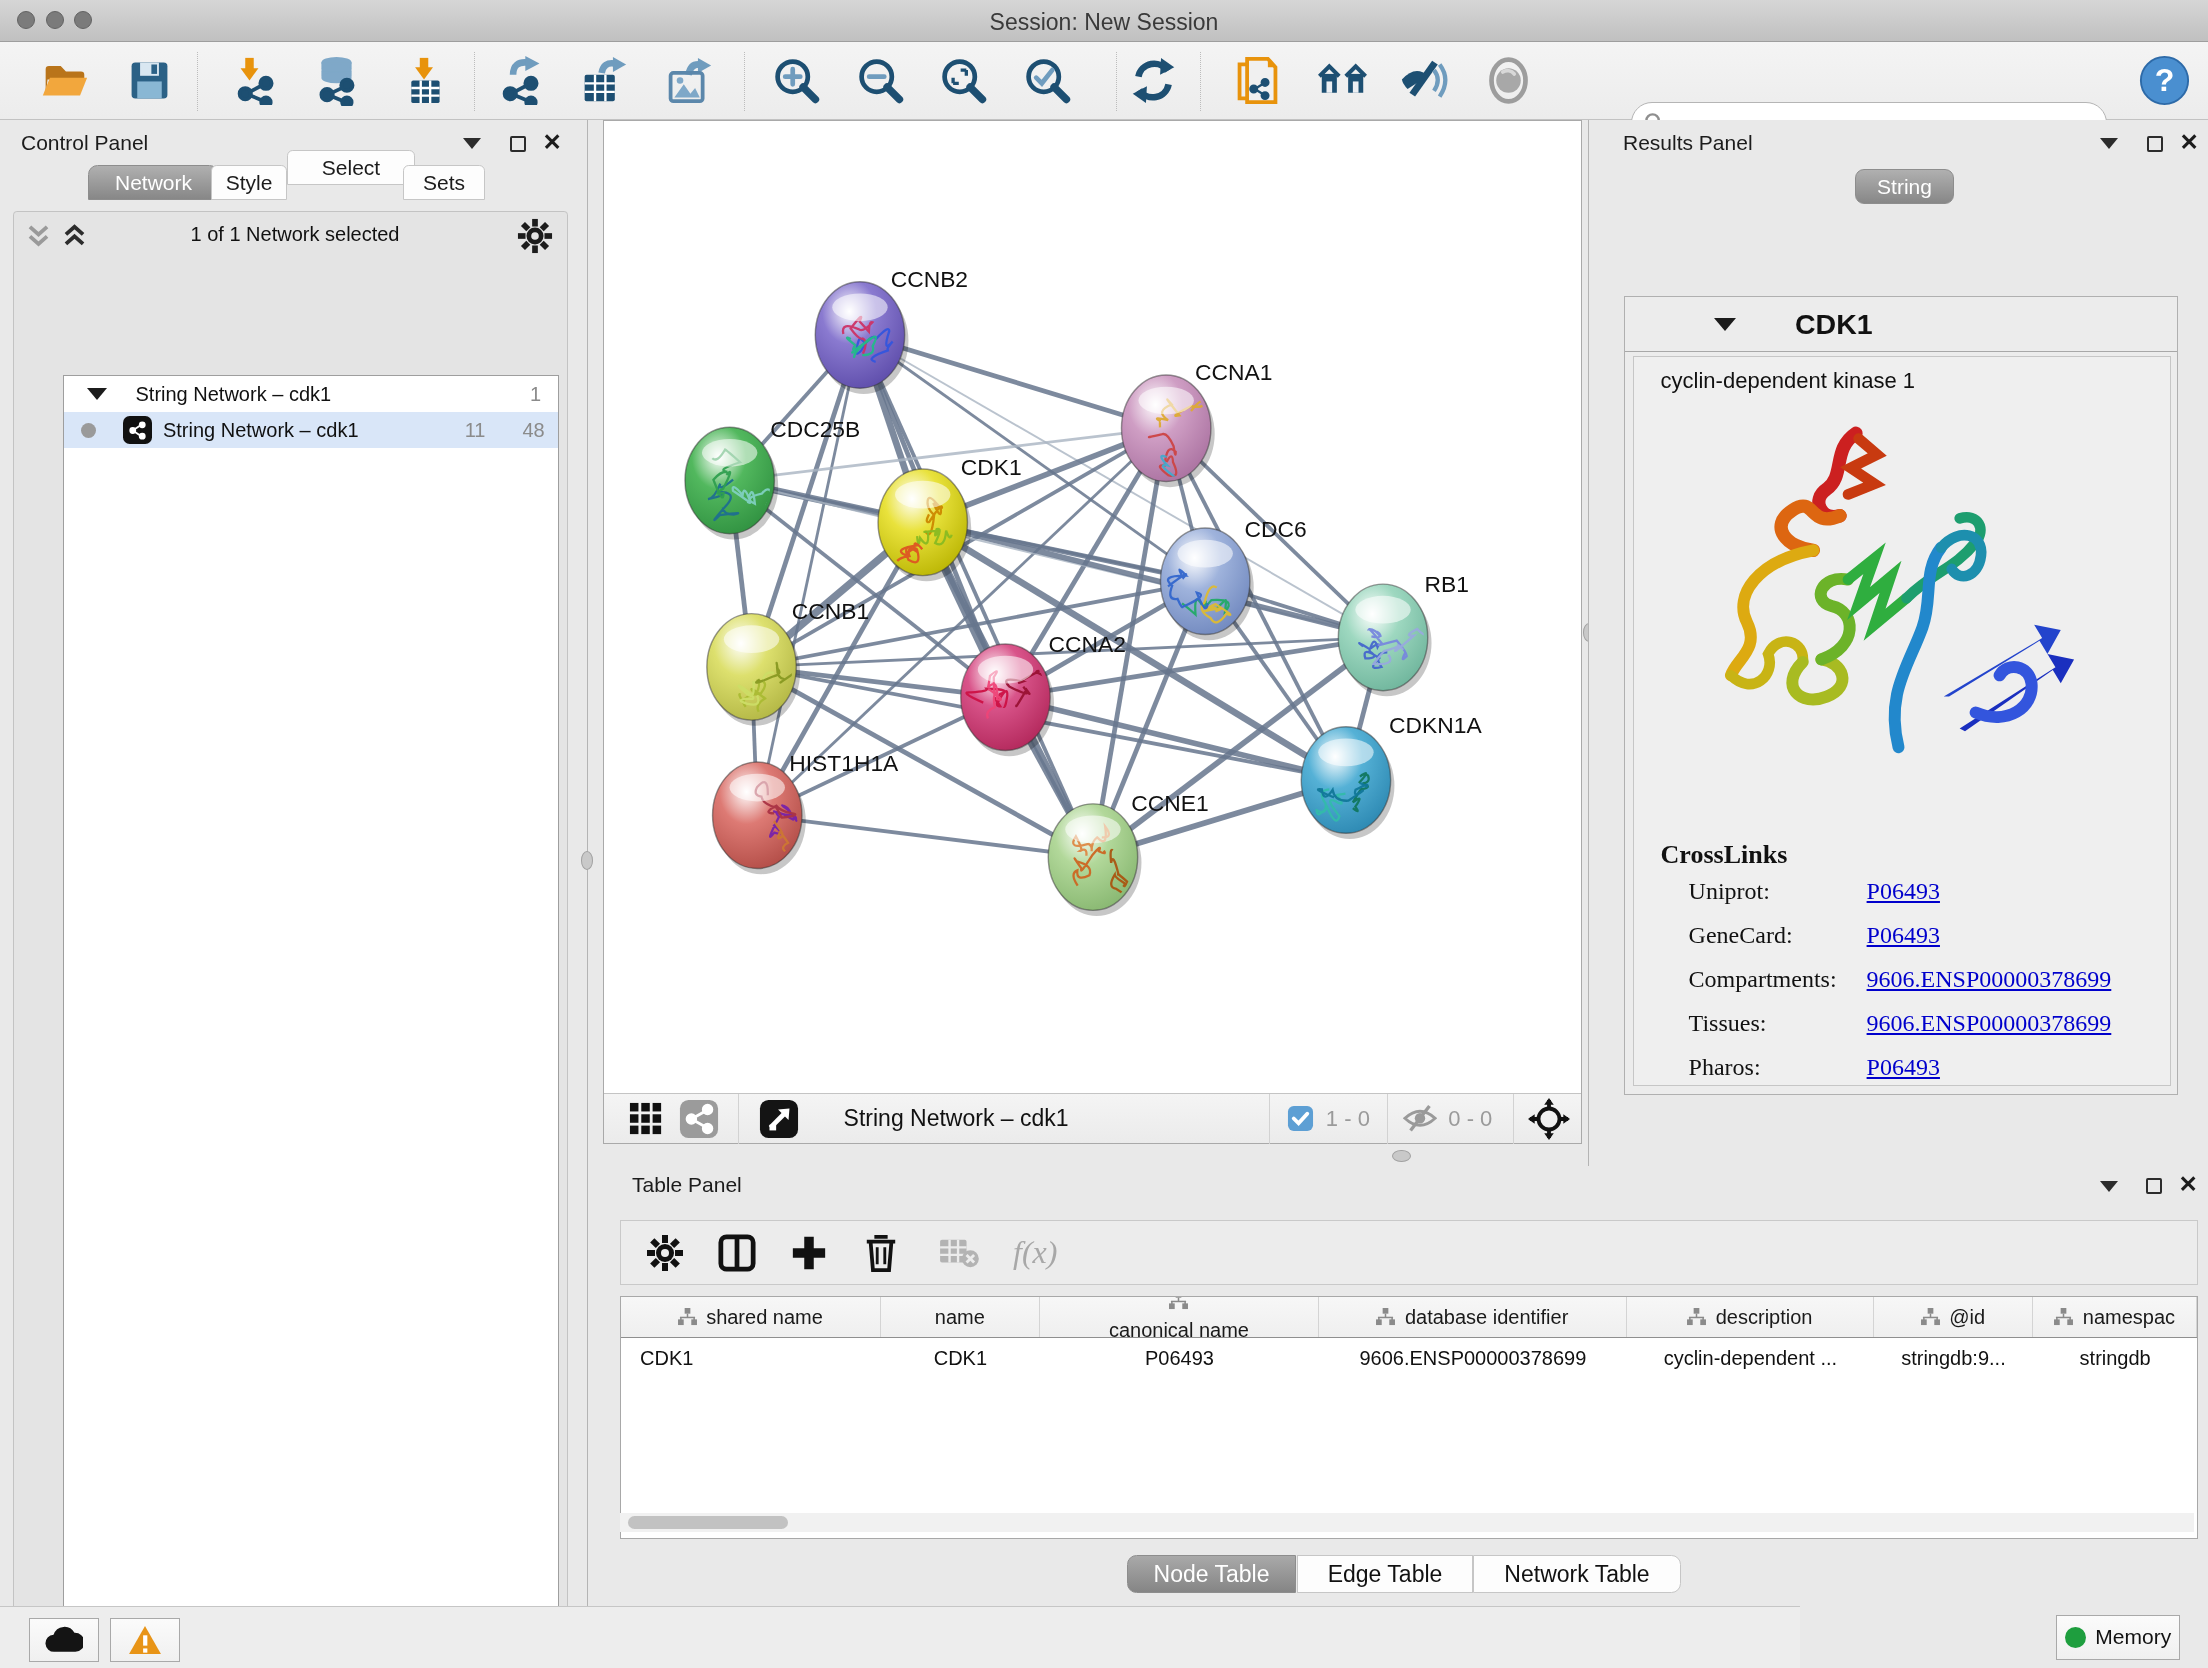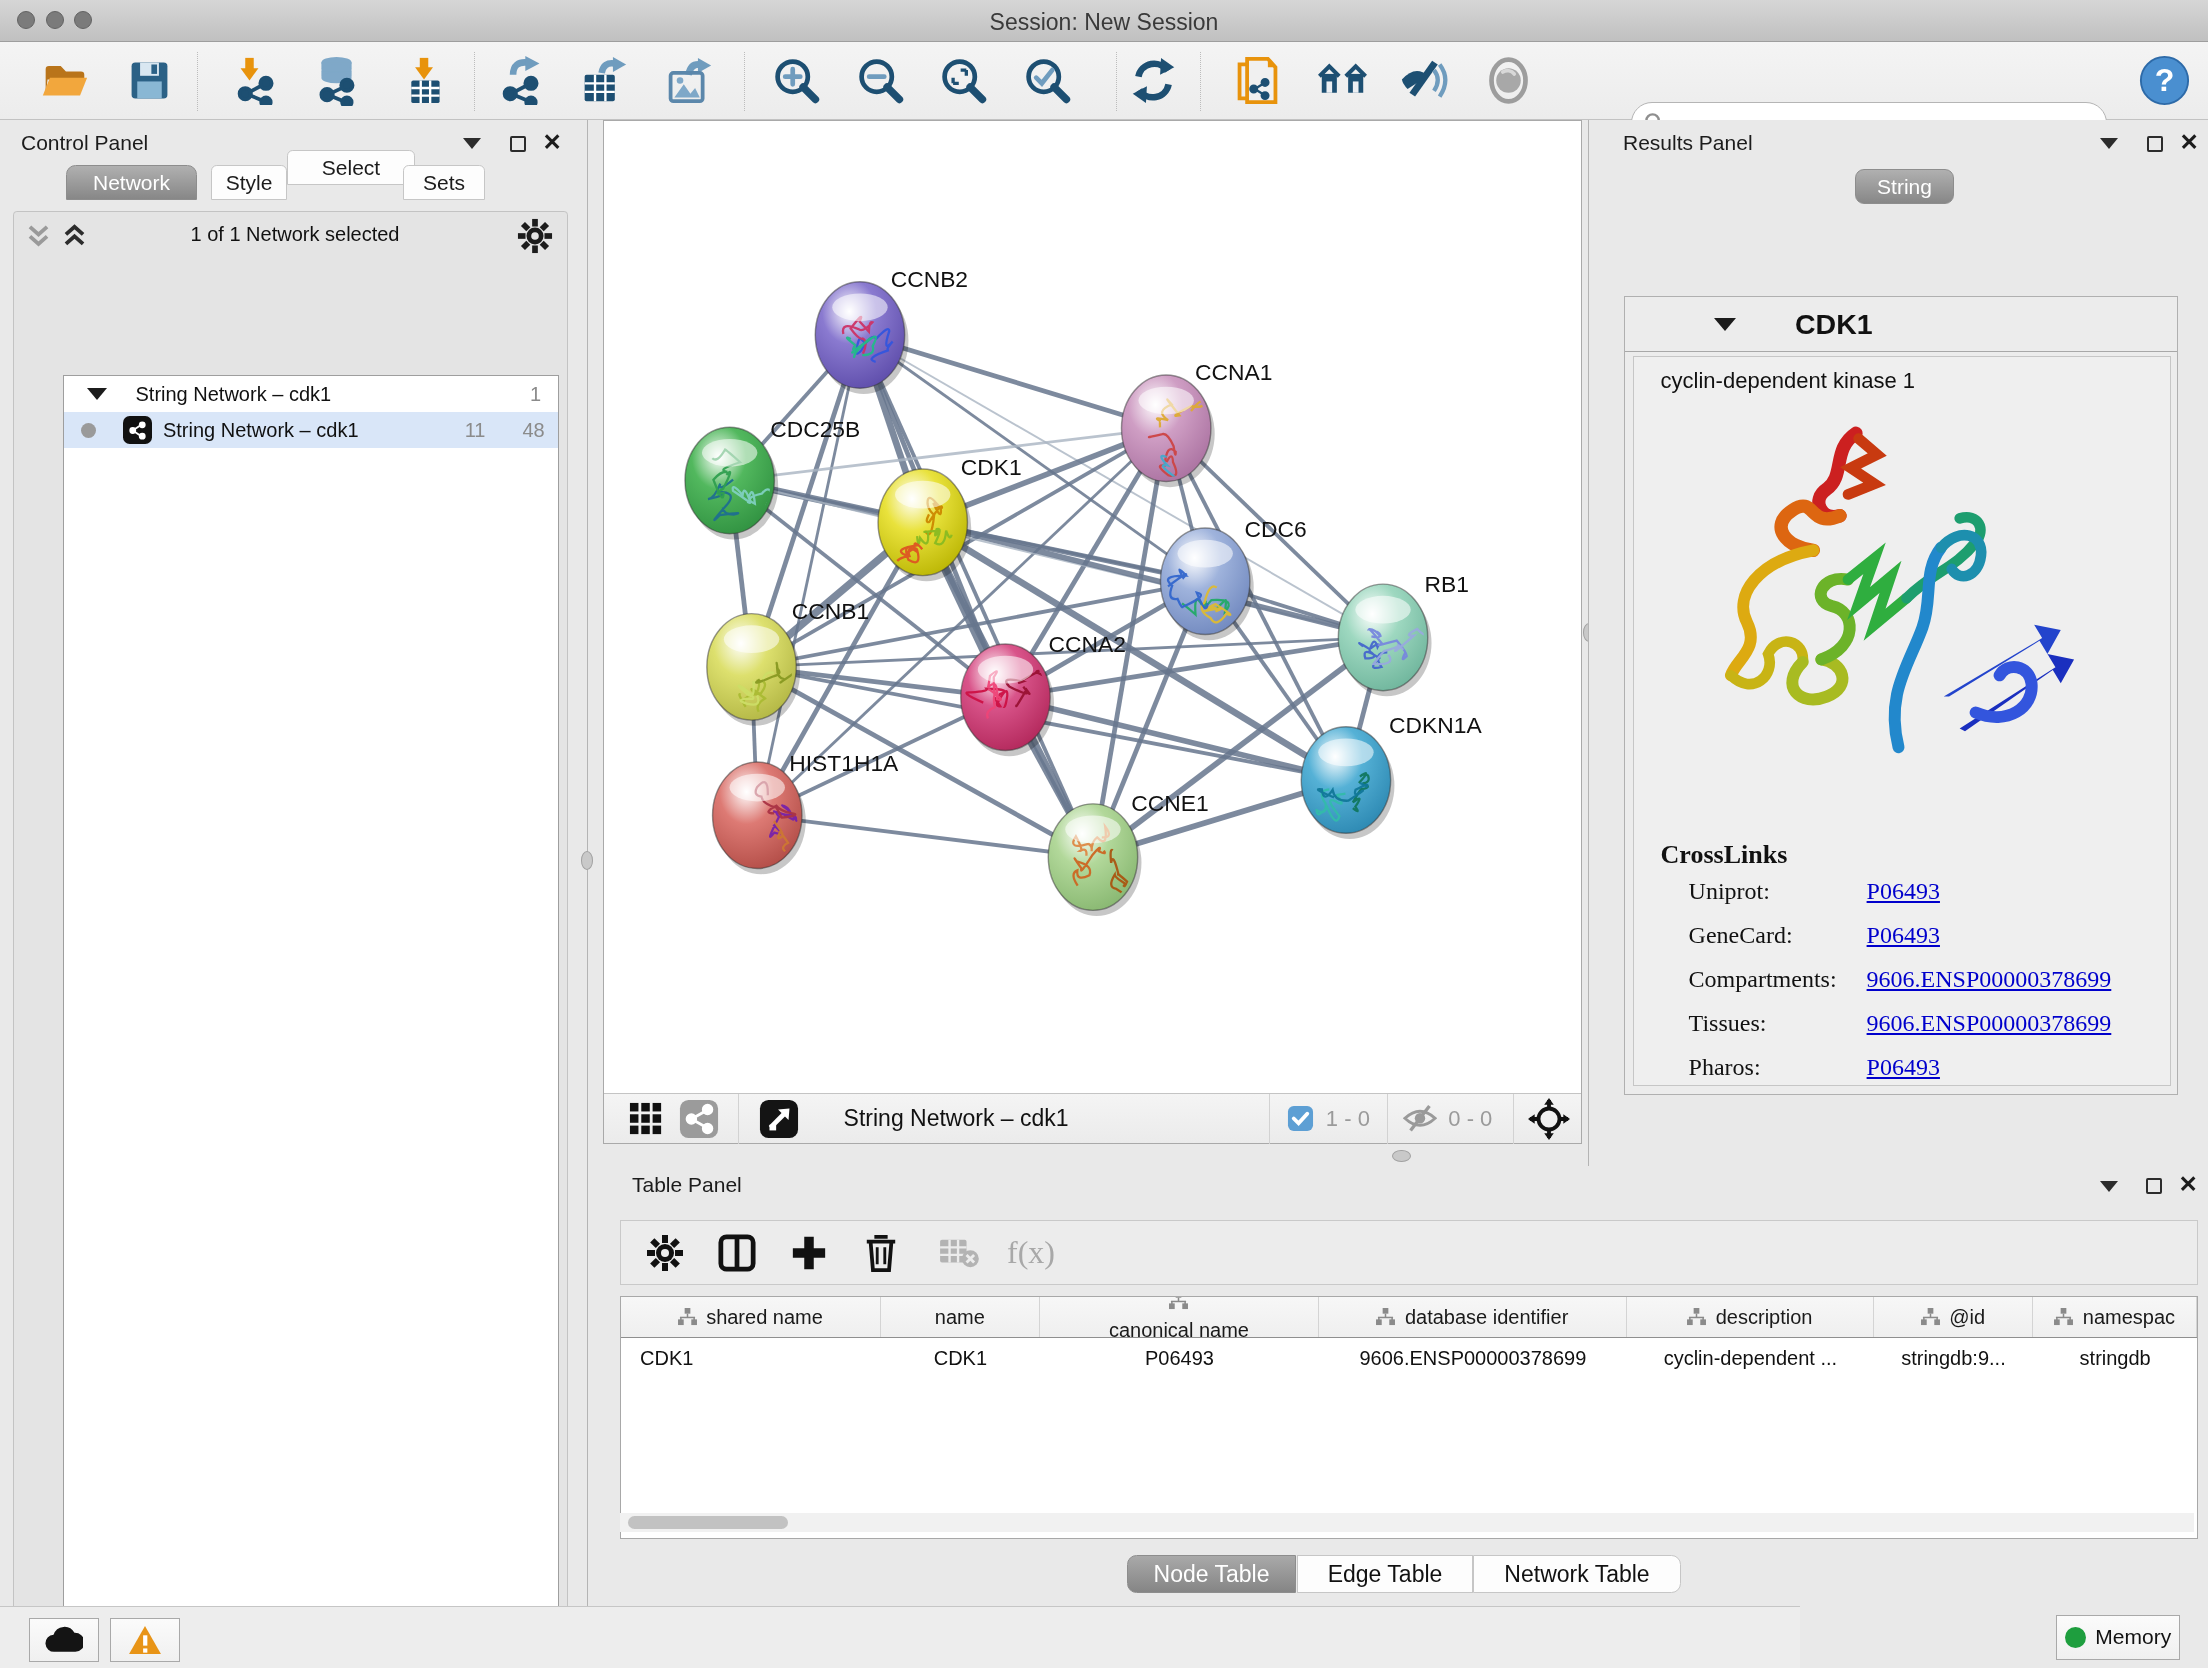--- a/index.html
+++ b/index.html
@@ -290,21 +290,21 @@
     <div class="abs phdr-ic" style="left:458px; top:11.4px">
         <div class="tri-down"></div>
       </div>
     <div class="abs phdr-ic" style="left:504px; top:11.4px">
         <div class="sq"></div>
       </div>
     <div class="abs phdr-ic" style="left:538px; top:9.5px">
         <span class="xx">✕</span>
       </div>
 
-    <div class="tab sel" style="left:66px; top:45px; width:131px; border-radius:9.5px 9.5px 0 0">
+    <div class="tab sel" style="left:88px; top:45px; width:131px; border-radius:9.5px 9.5px 0 0">
         <span>Network</span>
       </div>
     <div class="tab" style="left:211px; top:45px; width:76px; border-radius:5.7px 5.7px 0 0">
         <span>Style</span>
       </div>
     <div class="tab" style="left:287px; top:30px; width:128px; border-radius:5.7px 5.7px 0 0">
         <span>Select</span>
       </div>
     <div class="tab" style="left:403px; top:45px; width:82px; border-radius:5.7px 5.7px 0 0">
         <span>Sets</span>
@@ -834,21 +834,21 @@
       <div class="tp-tb-btn" style="margin-left:25px">
         <svg width="42" height="34" viewBox="0 0 44 36">
             <rect x="2" y="4" width="28" height="24" rx="2" fill="#b3b3b3"></rect>
             <g stroke="#ececec" stroke-width="2.5">
               <path d="M2 12 h28 M2 20 h28 M12 4 v24 M21 4 v24"></path>
             </g>
             <circle cx="34" cy="24" r="9" fill="#b3b3b3"></circle>
             <path d="M30 20 l8 8 M38 20 l-8 8" stroke="#ececec" stroke-width="3"></path>
           </svg>
       </div>
-      <div style="margin-left:22px; font-family:'Liberation Serif', serif; font-size:32px; color:#a8a8a8">f(x)</div>
+      <div style="margin-left:28px; font-family:'Liberation Serif', serif; font-style:italic; font-size:32px; color:#a8a8a8">f(x)</div>
     </div>
 
     <div class="abs grid-table">
       <div class="thead" id="thead">
           <div class="th" style="width: 260px;">
             <span>
               <svg width="19" height="18" viewBox="0 0 20 19">
                 <g fill="#8a8a8a">
                   <rect x="7" y="0" width="6" height="6"></rect>
                   <rect x="0" y="12" width="6" height="6"></rect>

